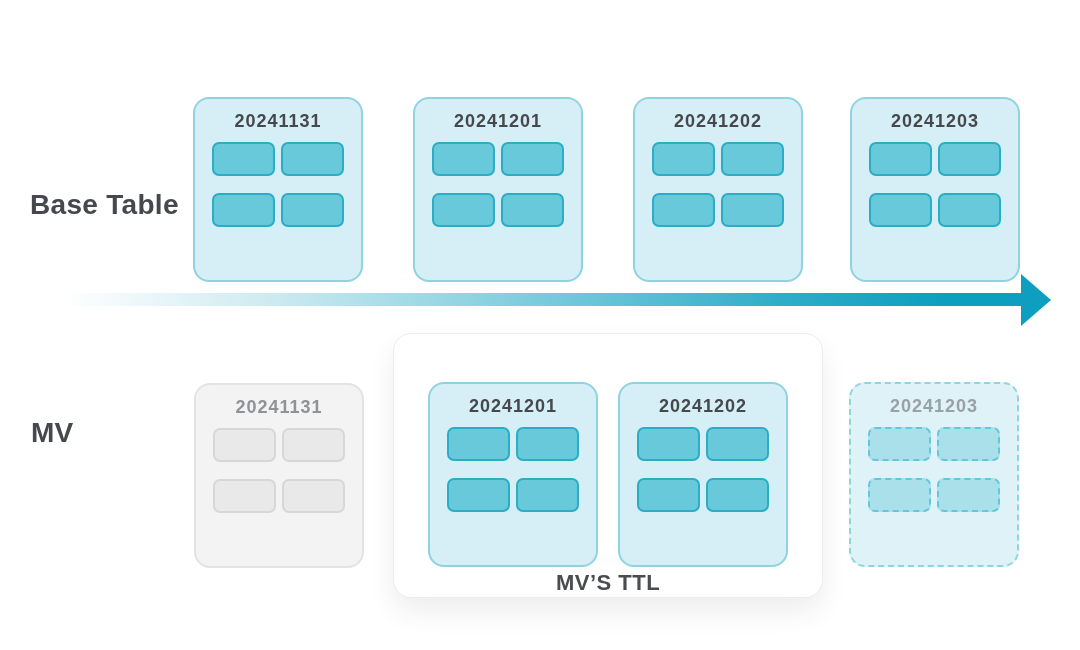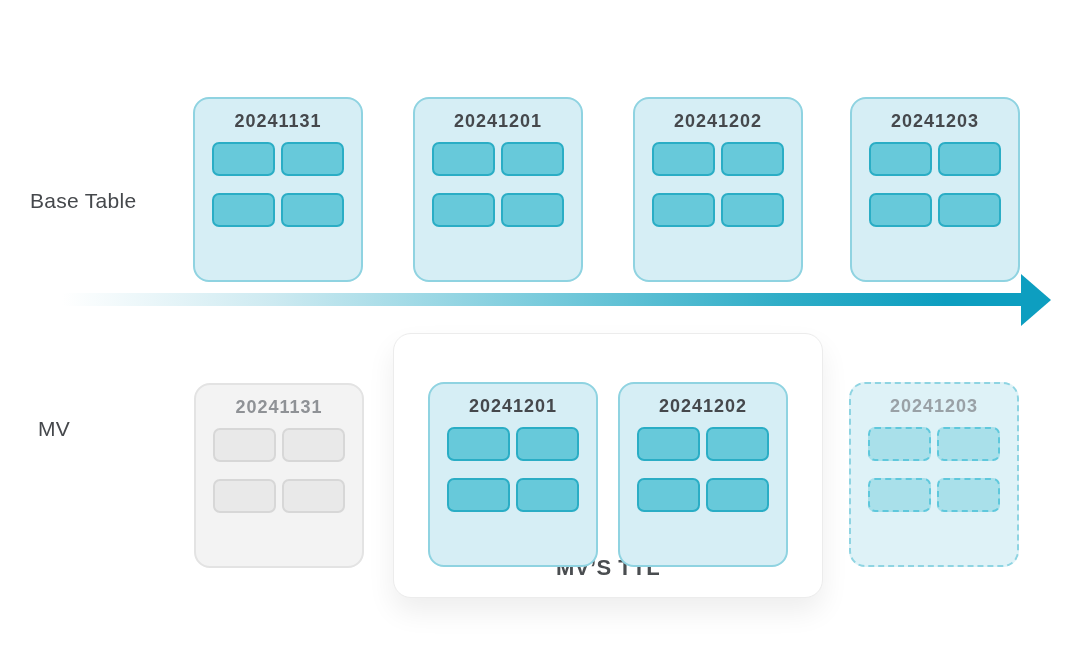--- a/index.html
+++ b/index.html
@@ -2,25 +2,25 @@
 <html><head>
 <meta charset="utf-8">
 <style>
   html,body { margin:0; padding:0; background:#ffffff; }
   .canvas {
     position:relative; width:1080px; height:650px; background:#ffffff;
     font-family:"Liberation Sans", sans-serif; overflow:hidden;
   }
 
   .row-label {
-    position:absolute; font-weight:400; font-size:21px; color:#45484c;
+    position:absolute; font-weight:700; font-size:28px; color:#45484c;
     letter-spacing:0.3px;
   }
   #label-base { left:30px; top:189px; }
-  #label-mv   { left:38px; top:417px; }
+  #label-mv   { left:31px; top:417px; }
 
   
   .pbox {
     position:absolute; width:170px; height:185px; border-radius:16px;
     box-sizing:border-box; z-index:2;
   }
   .pdate {
     margin-top:12px; text-align:center; font-weight:700; font-size:18px;
     letter-spacing:1px; color:#45484c;
   }
@@ -65,21 +65,21 @@
   #mv-ttl-p0  { left:428px; top:382px; }
   #mv-ttl-p1  { left:618px; top:382px; }
   #mv-future  { left:849px; top:382px; }
 
   .ttl-card {
     position:absolute; left:393px; top:333px; width:430px; height:265px;
     background:#ffffff; border:1px solid #ececec; border-radius:18px;
     box-shadow:0 14px 28px rgba(0,0,0,0.07); box-sizing:border-box; z-index:1;
   }
   .ttl-label {
-    position:absolute; left:393px; width:430px; top:555px; z-index:2;
+    position:absolute; left:393px; width:430px; top:570px; z-index:2;
     text-align:center; font-weight:700; font-size:22px; color:#4a4d50;
     letter-spacing:0.5px;
   }
 </style>
 </head>
 <body>
 
 <div class="canvas">
 
   <div class="row-label" id="label-base">Base Table</div>

